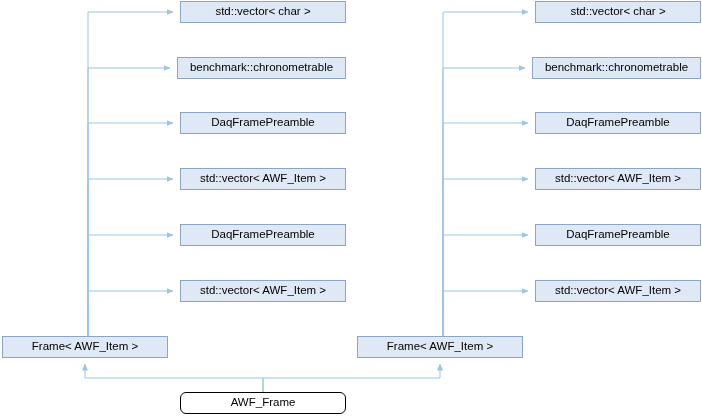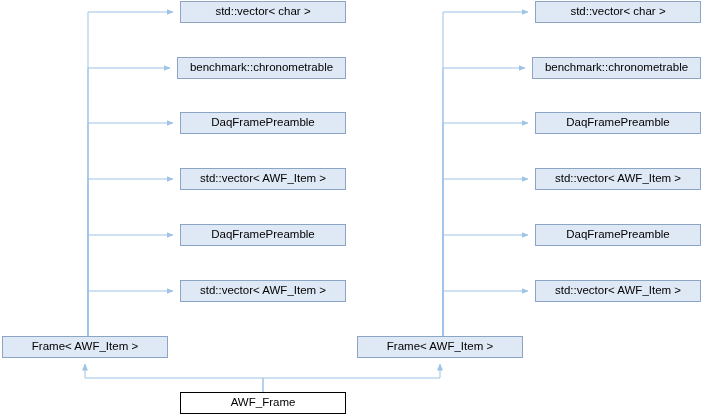--- a/index.html
+++ b/index.html
@@ -108,18 +108,18 @@
       </div>
       <div class="node blue" style="left: 535px; top: 280px; width: 166px; height: 22px;">
         <span>std::vector&lt; AWF_Item &gt;</span>
       </div>
       <div class="node blue" style="left: 2px; top: 336px; width: 166px; height: 22px;">
         <span>Frame&lt; AWF_Item &gt;</span>
       </div>
       <div class="node blue" style="left: 357px; top: 336px; width: 166px; height: 22px;">
         <span>Frame&lt; AWF_Item &gt;</span>
       </div>
-      <div class="node white" style="left: 180px; top: 392px; width: 166px; height: 22px;">
+      <div class="node white" style="left: 180px; top: 392px; width: 166px; height: 22px; border-radius: 6px;">
         <span>AWF_Frame</span>
       </div>
     </div>
 
 </div>
 
 </body></html>

